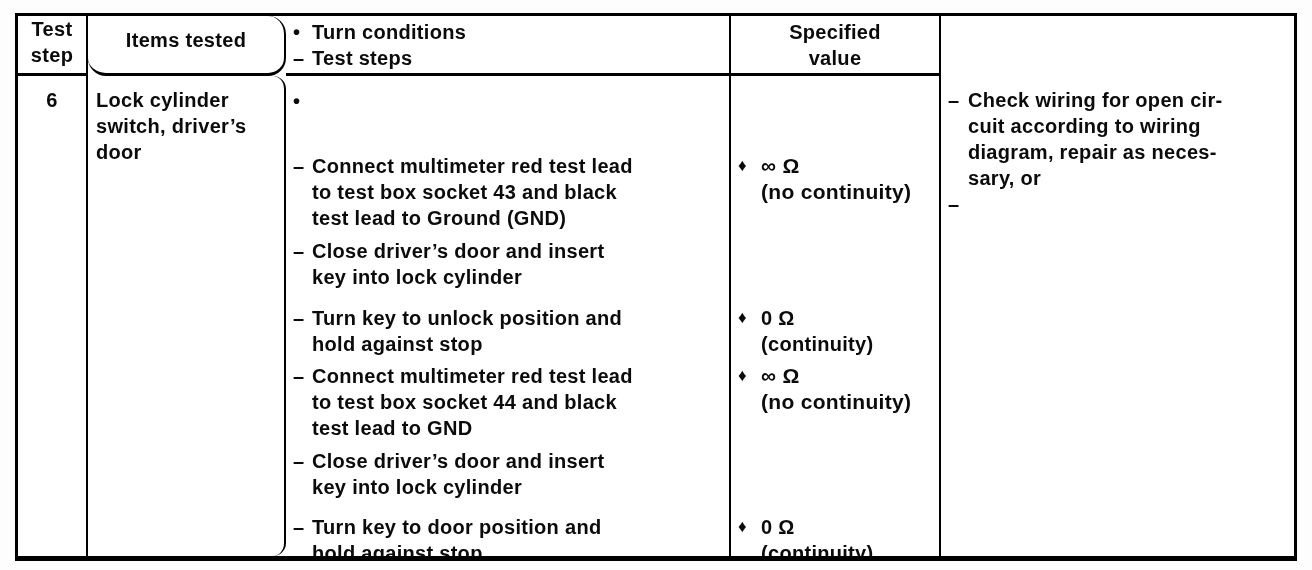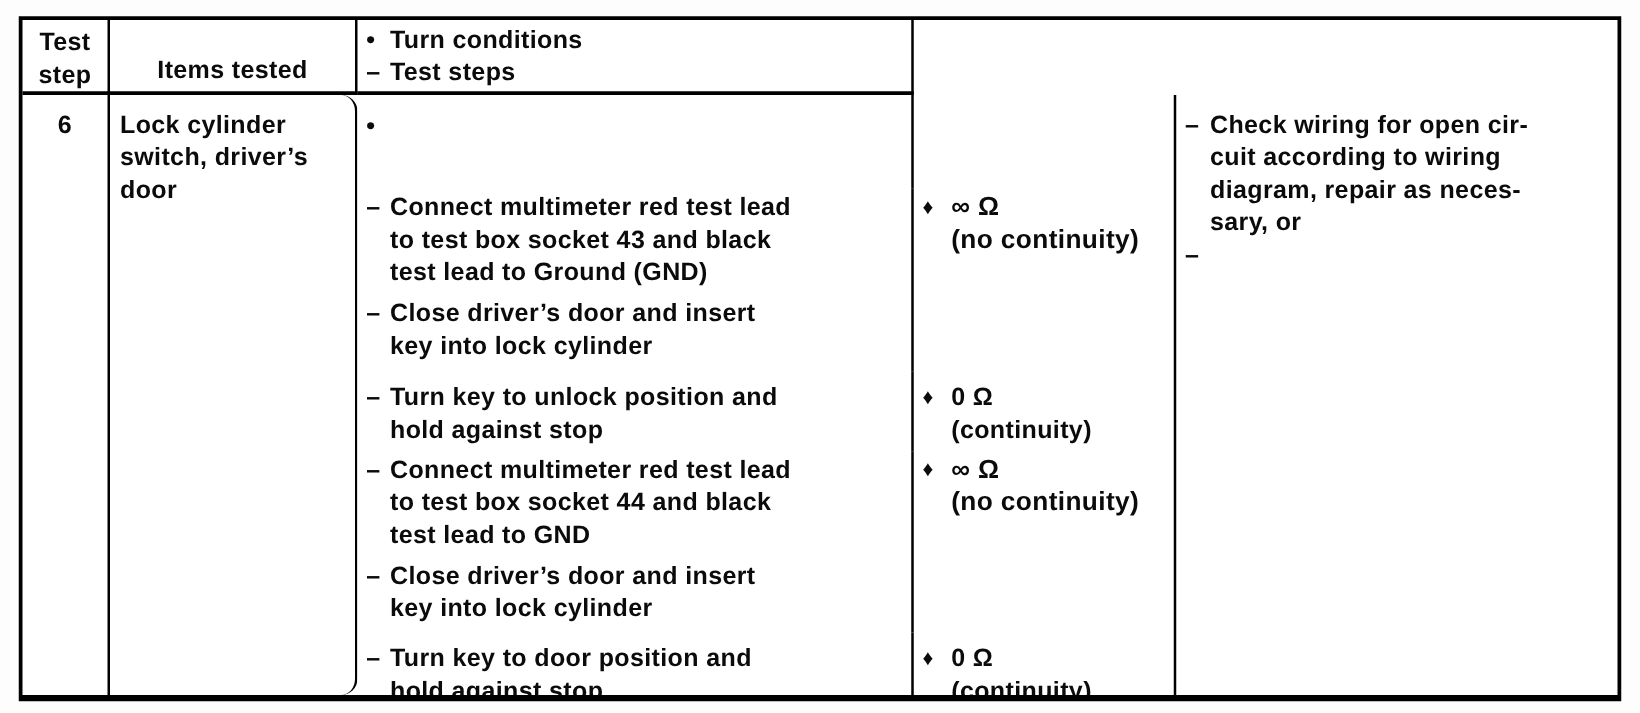--- a/index.html
+++ b/index.html
@@ -30,22 +30,22 @@
     border-bottom-width: 5px;
     display: grid;
     grid-template-columns: 70px 198px 445px 210px 1fr;
     grid-template-rows: 60px 1fr;
   }
   .cell { overflow: hidden; }
   .vline { border-right: 2px solid #000; }
   .hdr { border-bottom: 3px solid #000; }
 
   
-  .hc1 { grid-column: 1; grid-row: 1; display: flex; align-items: flex-end; justify-content: center; text-align: center; }
-  .hc2 { grid-column: 2; grid-row: 1; display: flex; align-items: flex-end; justify-content: center; padding-bottom: 4px; }
+  .hc1 { grid-column: 1; grid-row: 1; display: flex; align-items: flex-start; justify-content: center; text-align: center; }
+  .hc2 { grid-column: 2; grid-row: 1; display: flex; align-items: flex-end; justify-content: center; padding-bottom: 20px; border-radius: 18px; }
   .hc3 { grid-column: 3; grid-row: 1; display: flex; flex-direction: column; justify-content: center; }
   .hc4 { grid-column: 4; grid-row: 1; display: flex; align-items: center; justify-content: center; text-align: center; }
   .hc5 { grid-column: 5; grid-row: 1; display: flex; justify-content: center; padding-top: 5px; }
 
   
   .bc1 { grid-column: 1; grid-row: 2; padding-top: 11px; text-align: center; }
   .bc2 { grid-column: 2; grid-row: 2; padding: 11px 6px 0 8px; border-radius: 13px; }
   .bc34 {
     grid-column: 3 / 5; grid-row: 2;
     display: grid;
@@ -87,20 +87,24 @@
     <div class="cell hdr vline hc3">
       <div class="li">
         <span class="mk">•</span>
         <span class="tx">Turn conditions</span>
       </div>
       <div class="li">
         <span class="mk">–</span>
         <span class="tx">Test steps</span>
       </div>
     </div>
+    <div class="cell hdr vline hc4">
+      <span class="prewrap">Specified
+value</span>
+    </div>
 
     <div class="cell vline bc1">
       <span>6</span>
     </div>
     <div class="cell vline bc2">
       <span class="prewrap">Lock cylinder
 switch, driver’s
 door</span>
     </div>
 

